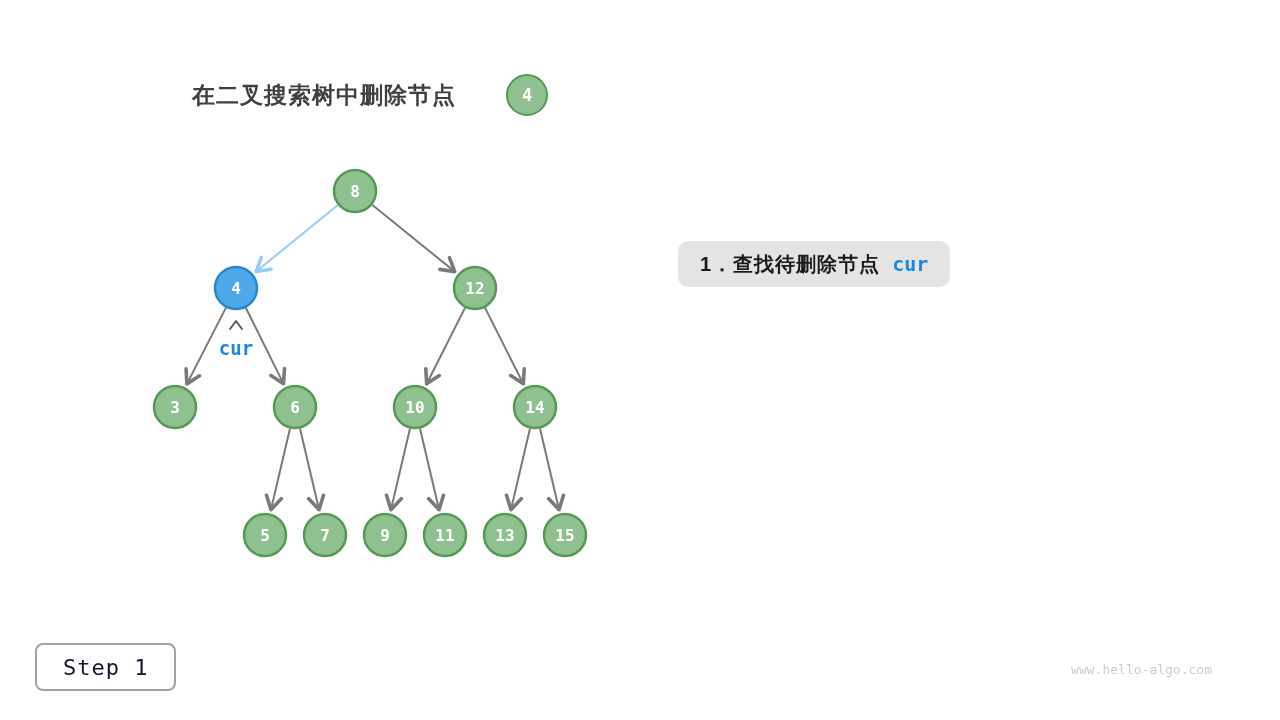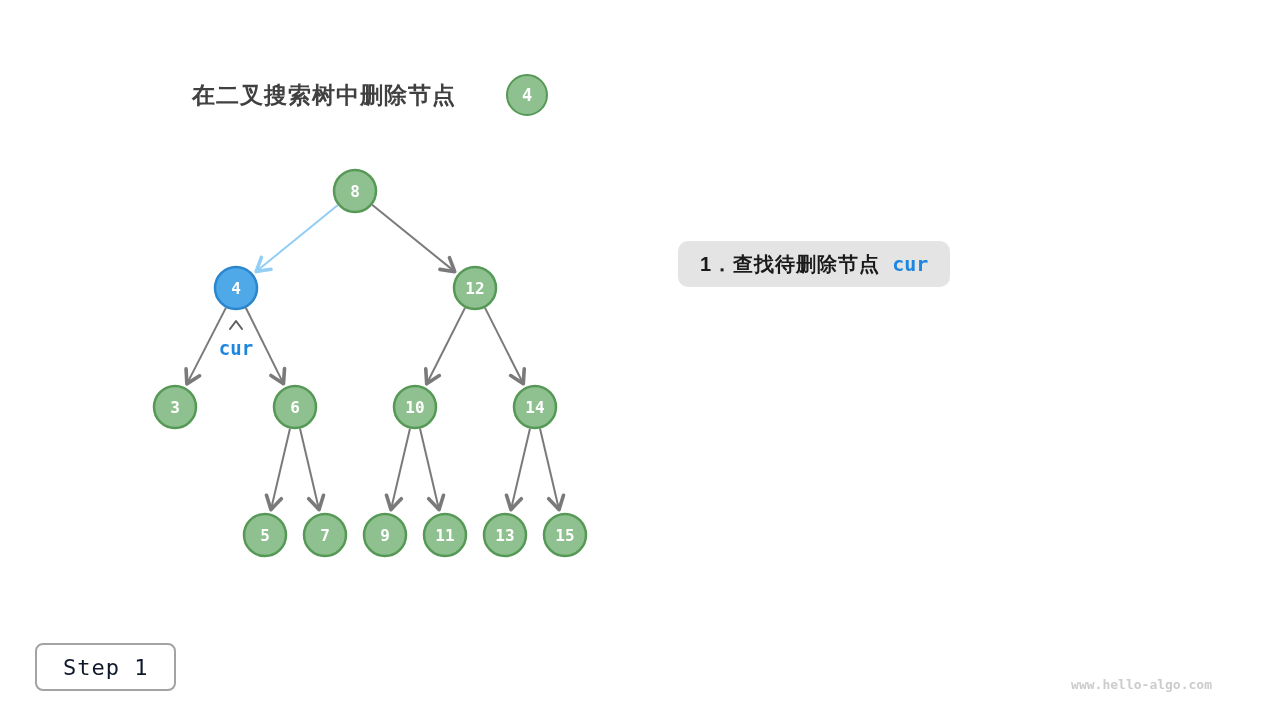--- a/index.html
+++ b/index.html
@@ -96,25 +96,24 @@
     font-size: 22px;
     font-weight: normal;
     color: #0f172a;
     letter-spacing: 1px;
     white-space: nowrap;
   }
 
   .watermark {
     position: absolute;
     right: 68px;
-    bottom: 28px;
+    bottom: 43px;
     font-family: "DejaVu Sans Mono", monospace;
     font-size: 13px;
     color: #cccccc;
-    font-weight: bold;
   }
 </style>
 </head>
 <body>
 
 <div class="canvas">
 
   <div class="diagram-title">在二叉搜索树中删除节点</div>
 
   <div class="title-badge">4</div>

